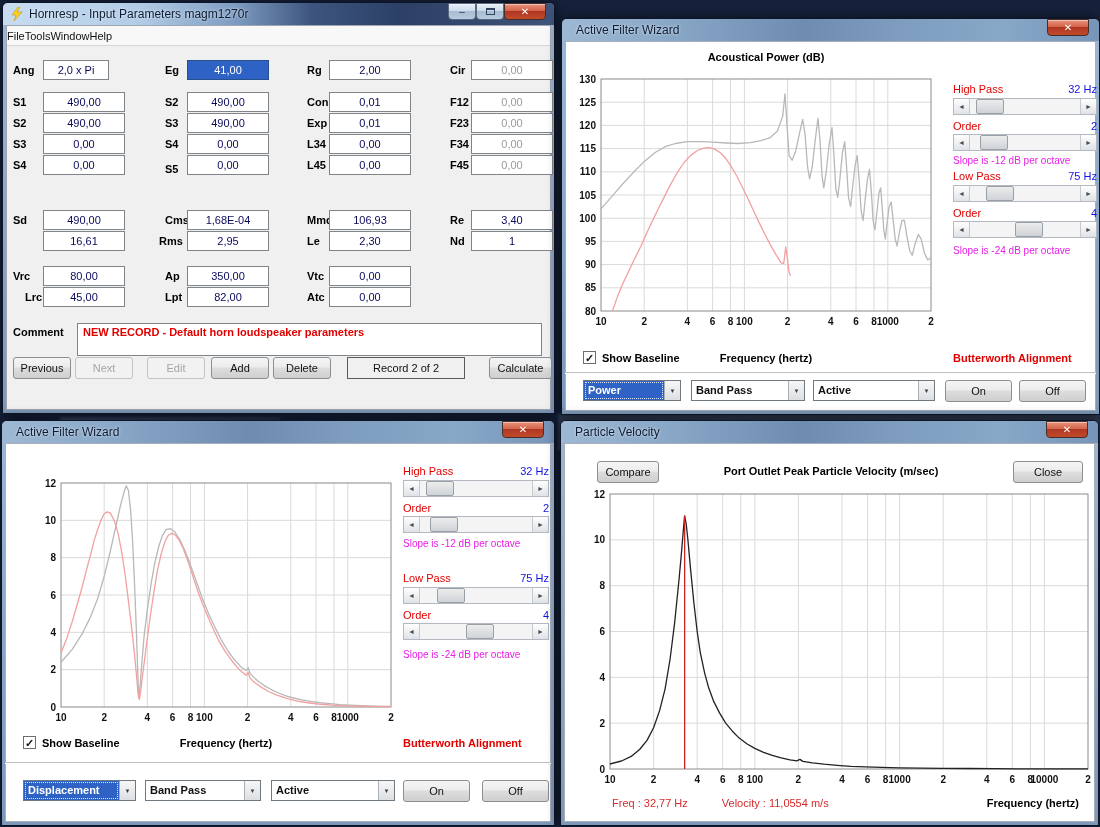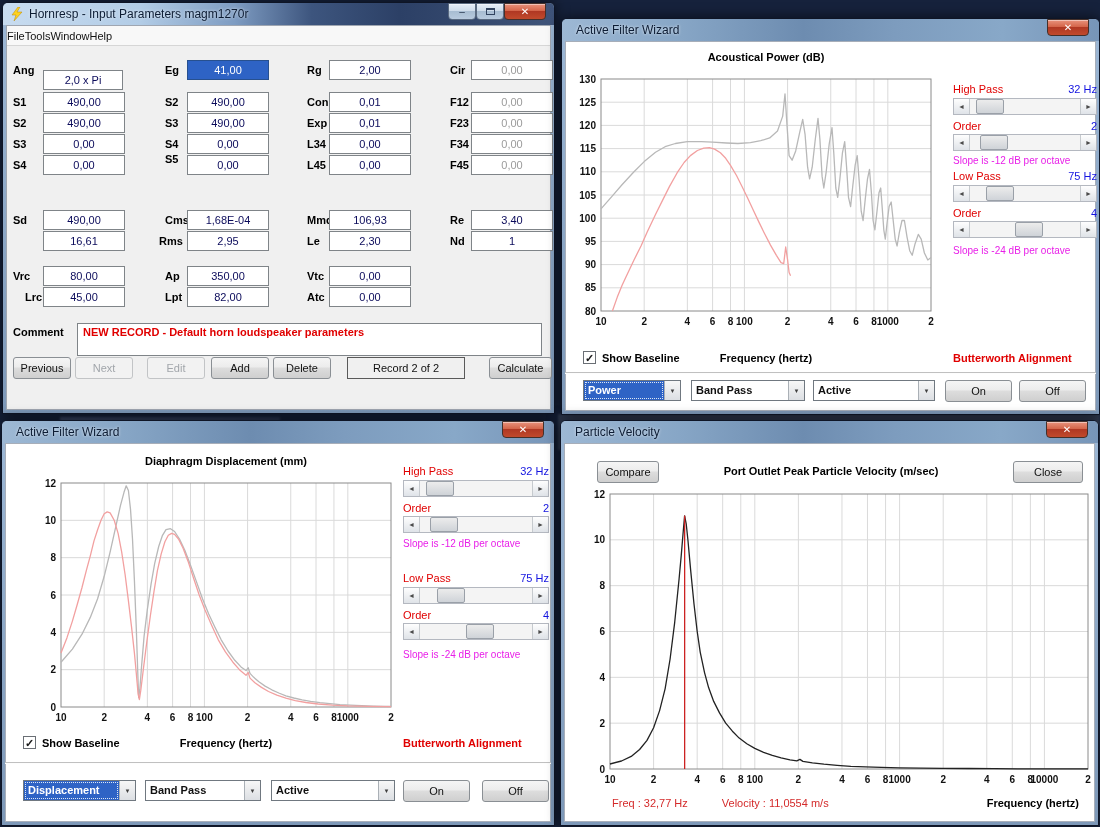--- a/index.html
+++ b/index.html
@@ -111,21 +111,21 @@
       <span class="plabel" style="left:6px;top:280px;">Comment</span>
       <div class="comment-box" style="left:70px;top:277px;right:8px;">NEW RECORD - Default horn loudspeaker parameters</div>
       <div class="pbtn" style="left:6px;top:311px;width:58px;">Previous</div>
       <div class="pbtn disabled" style="left:68px;top:311px;width:58px;">Next</div>
       <div class="pbtn disabled" style="left:140px;top:311px;width:58px;">Edit</div>
       <div class="pbtn" style="left:204px;top:311px;width:58px;">Add</div>
       <div class="pbtn" style="left:266px;top:311px;width:58px;">Delete</div>
       <div class="record" style="left:340px;top:311px;width:118px;">Record 2 of 2</div>
       <div class="pbtn" style="left:482px;top:311px;width:63px;">Calculate</div>
     <span class="plabel" style="left: 6px; top: 18px;">Ang</span>
-        <div class="pinput" style="left: 36px; top: 24px; width: 80px;">2,0 x Pi</div>
+        <div class="pinput" style="left: 36px; top: 14px; width: 66px;">2,0 x Pi</div>
         <span class="plabel" style="left: 158px; top: 18px;">Eg</span>
         <div class="pinput sel" style="left: 180px; top: 14px; width: 82px;">41,00</div>
         <span class="plabel" style="left: 300px; top: 18px;">Rg</span>
         <div class="pinput" style="left: 322px; top: 14px; width: 82px;">2,00</div>
         <span class="plabel" style="left: 443px; top: 18px;">Cir</span>
         <div class="pinput dis" style="left: 464px; top: 14px; width: 82px;">0,00</div>
         <span class="plabel" style="left: 6px; top: 50px;">S1</span>
         <div class="pinput" style="left: 36px; top: 46px; width: 82px;">490,00</div>
         <span class="plabel" style="left: 158px; top: 50px;">S2</span>
         <div class="pinput" style="left: 180px; top: 46px; width: 82px;">490,00</div>
@@ -144,21 +144,21 @@
         <span class="plabel" style="left: 6px; top: 92px;">S3</span>
         <div class="pinput" style="left: 36px; top: 88px; width: 82px;">0,00</div>
         <span class="plabel" style="left: 158px; top: 92px;">S4</span>
         <div class="pinput" style="left: 180px; top: 88px; width: 82px;">0,00</div>
         <span class="plabel" style="left: 300px; top: 92px;">L34</span>
         <div class="pinput" style="left: 322px; top: 88px; width: 82px;">0,00</div>
         <span class="plabel" style="left: 443px; top: 92px;">F34</span>
         <div class="pinput dis" style="left: 464px; top: 88px; width: 82px;">0,00</div>
         <span class="plabel" style="left: 6px; top: 113px;">S4</span>
         <div class="pinput" style="left: 36px; top: 109px; width: 82px;">0,00</div>
-        <span class="plabel" style="left: 158px; top: 107px;">S5</span>
+        <span class="plabel" style="left: 158px; top: 117px;">S5</span>
         <div class="pinput" style="left: 180px; top: 109px; width: 82px;">0,00</div>
         <span class="plabel" style="left: 300px; top: 113px;">L45</span>
         <div class="pinput" style="left: 322px; top: 109px; width: 82px;">0,00</div>
         <span class="plabel" style="left: 443px; top: 113px;">F45</span>
         <div class="pinput dis" style="left: 464px; top: 109px; width: 82px;">0,00</div>
         <span class="plabel" style="left: 6px; top: 168px;">Sd</span>
         <div class="pinput" style="left: 36px; top: 164px; width: 82px;">490,00</div>
         <span class="plabel" style="left: 158px; top: 168px;">Cms</span>
         <div class="pinput" style="left: 180px; top: 164px; width: 82px;">1,68E-04</div>
         <span class="plabel" style="left: 300px; top: 168px;">Mmd</span>
@@ -324,21 +324,20 @@
 </div>
 
 <div class="window" style="left:1px;top:420px;width:554px;height:406px;">
   <div class="titlebar tb-wiz">
     <span class="wtitle">Active Filter Wizard</span>
     <span class="wbtn red close-solo">
         <span>✕</span>
       </span>
   </div>
   <div class="win-body bg-white">
-    <div class="chart-title" style="left:56px;top:12px;width:330px;">Diaphragm Displacement (mm)</div>
     <svg id="chart-displacement" style="position:absolute;left:28px;top:32px;" width="366" height="254">
         <rect x="28" y="8" width="330" height="224" fill="#ffffff"></rect>
         <line x1="28" y1="194.66666666666669" x2="358" y2="194.66666666666669" stroke="#dadada" stroke-width="1"></line>
         <line x1="28" y1="157.33333333333334" x2="358" y2="157.33333333333334" stroke="#dadada" stroke-width="1"></line>
         <line x1="28" y1="120" x2="358" y2="120" stroke="#dadada" stroke-width="1"></line>
         <line x1="28" y1="82.66666666666669" x2="358" y2="82.66666666666669" stroke="#dadada" stroke-width="1"></line>
         <line x1="28" y1="45.333333333333314" x2="358" y2="45.333333333333314" stroke="#dadada" stroke-width="1"></line>
         <line x1="71.17192681377821" y1="8" x2="71.17192681377821" y2="232" stroke="#dadada" stroke-width="1"></line>
         <line x1="114.34385362755644" y1="8" x2="114.34385362755644" y2="232" stroke="#dadada" stroke-width="1"></line>
         <line x1="139.59781189749486" y1="8" x2="139.59781189749486" y2="232" stroke="#dadada" stroke-width="1"></line>

